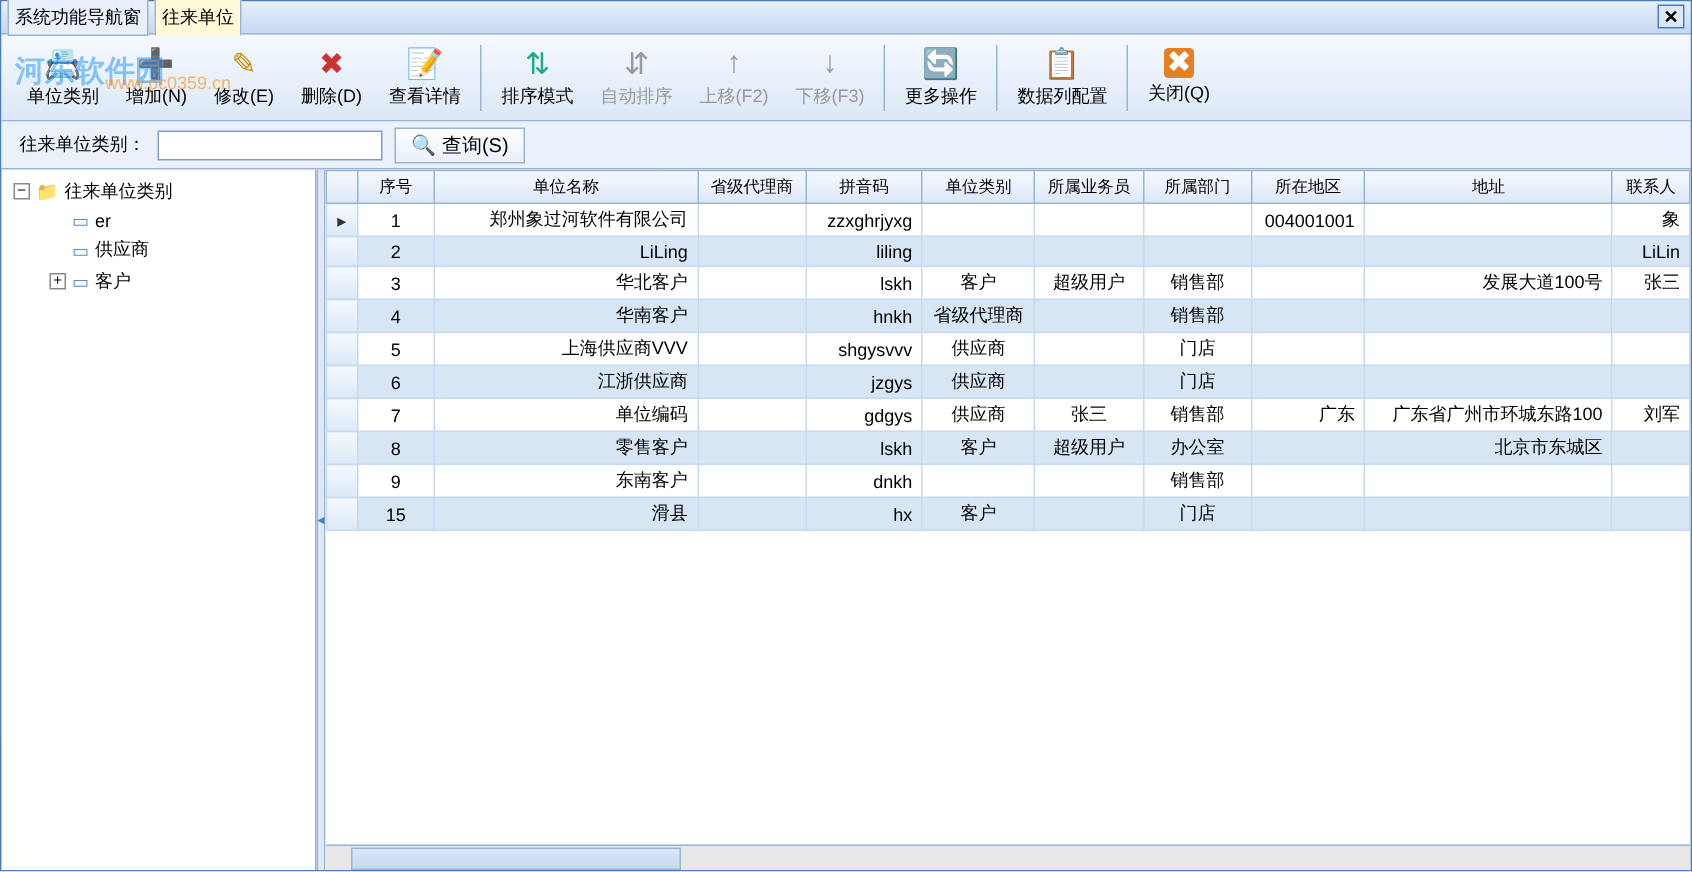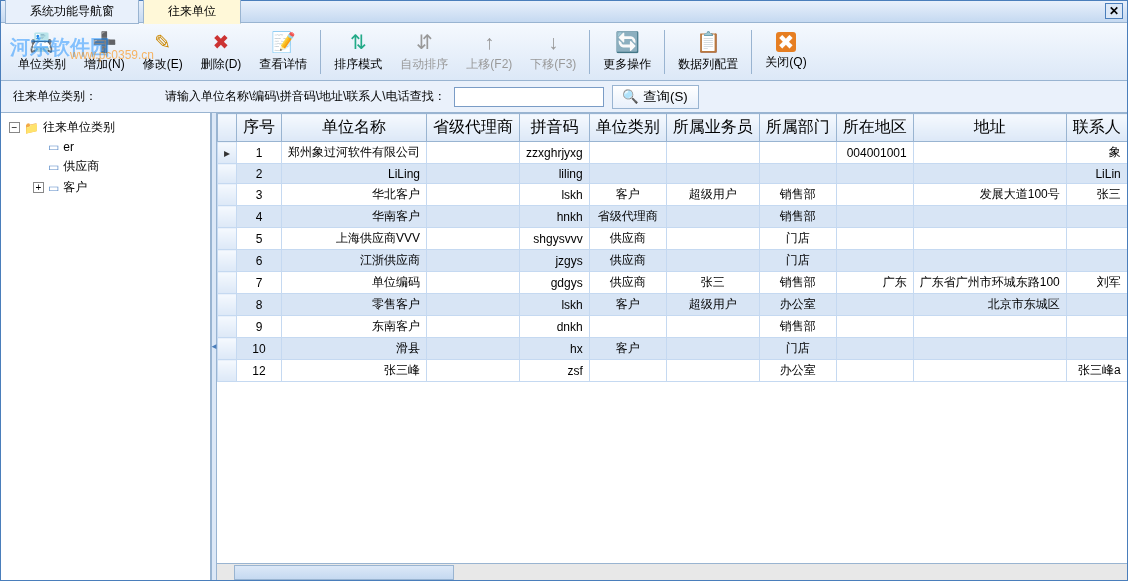--- a/index.html
+++ b/index.html
@@ -1,19 +1,19 @@
 <!DOCTYPE html>
 <html><head>
 <meta charset="utf-8">
 <style>
 * { box-sizing: border-box; margin: 0; padding: 0; }
 body { font-family: "Microsoft YaHei", SimSun, Arial, sans-serif; font-size: 12px; background: #fff; overflow: hidden; }
 .window { width: 1128px; height: 581px; border: 1px solid #4a7ebb; background: linear-gradient(#dce8f7, #c5d9f1); display: flex; flex-direction: column; }
 .titlebar { height: 22px; background: linear-gradient(#e8f0fb, #c5d9f1); display: flex; align-items: center; border-bottom: 1px solid #99b4d1; position: relative; }
-.tab { padding: 3px 24px; border: 1px solid #99b4d1; background: #e8f0fb; margin-left: 4px; cursor: pointer; font-size: 12px; }
+.tab { padding: 3px 4px; border: 1px solid #99b4d1; background: #e8f0fb; margin-left: 4px; cursor: pointer; font-size: 12px; }
 .tab.active { background: #fff8d8; border-bottom: 1px solid #fff8d8; }
 .closewin { position: absolute; right: 4px; top: 2px; width: 18px; height: 16px; border: 1px solid #4a7ebb; background: #dce8f7; text-align: center; line-height: 14px; cursor: pointer; font-weight: bold; }
 .watermark { position: absolute; left: 10px; top: 34px; color: #1e90ff; font-size: 20px; font-weight: bold; opacity: 0.5; pointer-events: none; z-index: 5; text-shadow: 0 0 2px #fff; }
 .watermark2 { position: absolute; left: 70px; top: 48px; color: #ff8c00; font-size: 12px; opacity: 0.6; pointer-events: none; z-index: 5; }
 .toolbar { height: 58px; background: linear-gradient(#f5f9fe, #dce8f7); border-bottom: 1px solid #99b4d1; display: flex; align-items: center; padding: 2px 8px; gap: 0; }
 .tbtn { display: flex; flex-direction: column; align-items: center; justify-content: center; padding: 4px 8px; cursor: pointer; min-width: 50px; border: 1px solid transparent; }
 .tbtn.disabled { color: #999; cursor: default; }
 .tbtn .ico { width: 24px; height: 24px; display: flex; align-items: center; justify-content: center; font-size: 20px; }
 .tbtn .lbl { font-size: 12px; margin-top: 2px; white-space: nowrap; }
 .tsep { width: 1px; height: 44px; background: #99b4d1; margin: 0 4px; }
@@ -24,21 +24,21 @@
 .sidebar { width: 210px; background: #fff; border-right: 1px solid #99b4d1; overflow: auto; padding: 4px; }
 .tree-node { padding: 2px 4px; cursor: pointer; display: flex; align-items: center; gap: 4px; }
 .tree-child { margin-left: 24px; }
 .expander { width: 11px; height: 11px; border: 1px solid #888; text-align: center; line-height: 9px; font-size: 10px; background: #fff; }
 .folder-ico { color: #e8b535; }
 .item-ico { color: #5a8ac6; }
 .splitter { width: 6px; background: #dce8f7; border-left: 1px solid #99b4d1; border-right: 1px solid #99b4d1; cursor: col-resize; display: flex; align-items: center; justify-content: center; }
 .splitter::before { content: "◄"; font-size: 8px; color: #4a7ebb; }
 .gridwrap { flex: 1; background: #fff; overflow: auto; position: relative; }
 .grid { border-collapse: collapse; width: 100%; }
-.grid th { background: linear-gradient(#f5f9fe, #dce8f7); border: 1px solid #99b4d1; padding: 3px 6px; font-weight: normal; text-align: center; font-size: 16px; height: 22px; white-space: nowrap; }
+.grid th { background: linear-gradient(#f5f9fe, #dce8f7); border: 1px solid #99b4d1; padding: 3px 6px; font-weight: normal; text-align: center; font-size: 11px; height: 22px; white-space: nowrap; }
 .grid td { border: 1px solid #c5d9f1; padding: 2px 6px; height: 20px; font-size: 12px; text-align: right; white-space: nowrap; }
 .grid td.c { text-align: center; }
 .grid tbody tr:nth-child(even) { background: #d8e5f5; }
 .grid tbody tr:nth-child(odd) { background: #fff; }
 .rowhead { width: 20px; background: linear-gradient(#f5f9fe, #dce8f7) !important; border: 1px solid #99b4d1; }
 .rowptr { color: #333; }
 .hscroll { position: absolute; bottom: 0; left: 0; right: 0; height: 17px; background: #e8e8e8; border-top: 1px solid #99b4d1; }
 .hscroll-thumb { position: absolute; left: 17px; width: 220px; height: 15px; top: 1px; background: linear-gradient(#dce8f7, #c5d9f1); border: 1px solid #99b4d1; }
 </style>
 </head>
@@ -104,21 +104,20 @@
       </div>
     <div class="tsep"></div>
     <div class="tbtn">
         <span class="ico" style="color:#fff;background:#e67e22;border-radius:3px;width:20px;height:20px;line-height:20px">✖</span>
         <span class="lbl">关闭(Q)</span>
       </div>
   </div>
 
   <div class="searchbar">
     <span>往来单位类别：</span>
-    <span style="margin-left:60px">请输入单位名称\编码\拼音码\地址\联系人\电话查找：</span>
     <input type="text" style="">
     <button class="searchbtn">
         <span style="color:#c80">🔍</span>
         <span>查询(S)</span>
       </button>
   </div>
 
   <div class="content">
     <div class="sidebar">
       <div class="tree-node">
@@ -277,43 +276,30 @@
               <td>dnkh</td>
               <td class="c"></td>
               <td class="c"></td>
               <td class="c">销售部</td>
               <td></td>
               <td></td>
               <td></td>
             </tr>
             <tr>
               <td class="rowhead c rowptr"></td>
-              <td class="c">10</td>
+              <td class="c">15</td>
               <td>滑县</td>
               <td></td>
               <td>hx</td>
               <td class="c">客户</td>
               <td class="c"></td>
               <td class="c">门店</td>
               <td></td>
               <td></td>
               <td></td>
-            </tr>
-            <tr>
-              <td class="rowhead c rowptr"></td>
-              <td class="c">12</td>
-              <td>张三峰</td>
-              <td></td>
-              <td>zsf</td>
-              <td class="c"></td>
-              <td class="c"></td>
-              <td class="c">办公室</td>
-              <td></td>
-              <td></td>
-              <td>张三峰a</td>
             </tr>
           </tbody>
       </table>
       <div class="hscroll">
           <div class="hscroll-thumb"></div>
         </div>
     </div>
   </div>
 </div>
 

